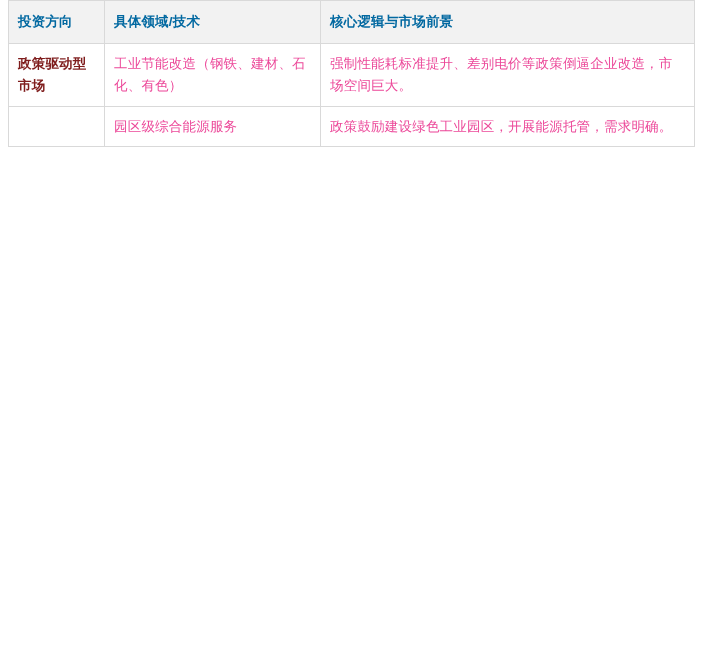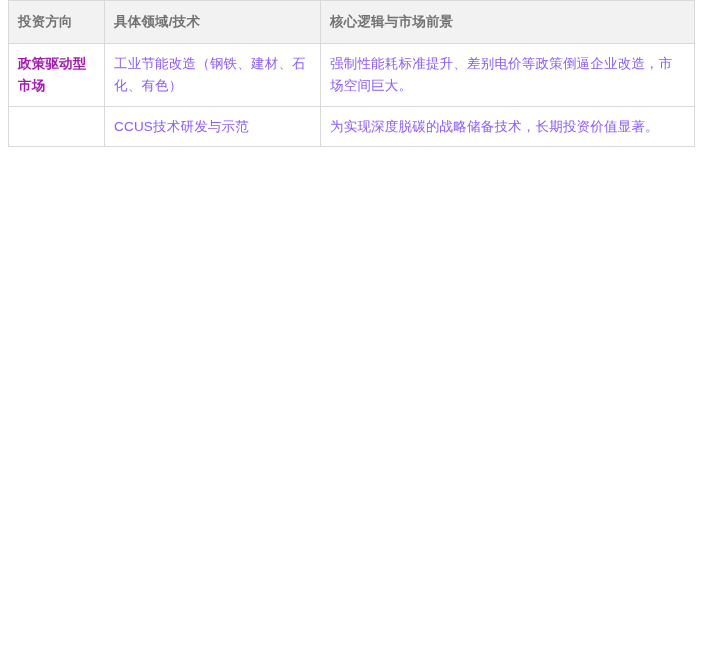--- a/index.html
+++ b/index.html
@@ -39,32 +39,32 @@
     letter-spacing: 0.2px;
     word-break: break-word;
   }
   table.data-table thead th {
     background: #f2f2f2;
     font-weight: bold;
     font-size: 13.5px;
     padding-top: 10px;
     padding-bottom: 10px;
     text-align: left;
-    color: #737373;
+    color: #0369a1;
   }
   td.cat-cell {
     font-weight: bold;
-    color: #a21caf;
+    color: #7f1d1d;
   }
   td.cat-cell.empty {
     font-weight: normal;
   }
   td.mid-cell, td.desc-cell {
     font-weight: normal;
-    color: #8b5cf6;
+    color: #ec4899;
   }
 </style>
 </head>
 <body>
 
 <div class="table-wrap">
   <table class="data-table">
     <colgroup>
       <col class="c1">
       <col class="c2">
@@ -78,18 +78,18 @@
       </tr>
     </thead>
     <tbody>
       <tr>
         <td class="cat-cell">政策驱动型市场</td>
         <td class="mid-cell">工业节能改造（钢铁、建材、石化、有色）</td>
         <td class="desc-cell">强制性能耗标准提升、差别电价等政策倒逼企业改造，市场空间巨大。</td>
       </tr>
       <tr>
         <td class="cat-cell empty"></td>
-        <td class="mid-cell">CCUS技术研发与示范</td>
-        <td class="desc-cell">为实现深度脱碳的战略储备技术，长期投资价值显著。</td>
+        <td class="mid-cell">园区级综合能源服务</td>
+        <td class="desc-cell">政策鼓励建设绿色工业园区，开展能源托管，需求明确。</td>
       </tr>
     </tbody>
   </table>
 </div>
 
 </body></html>

